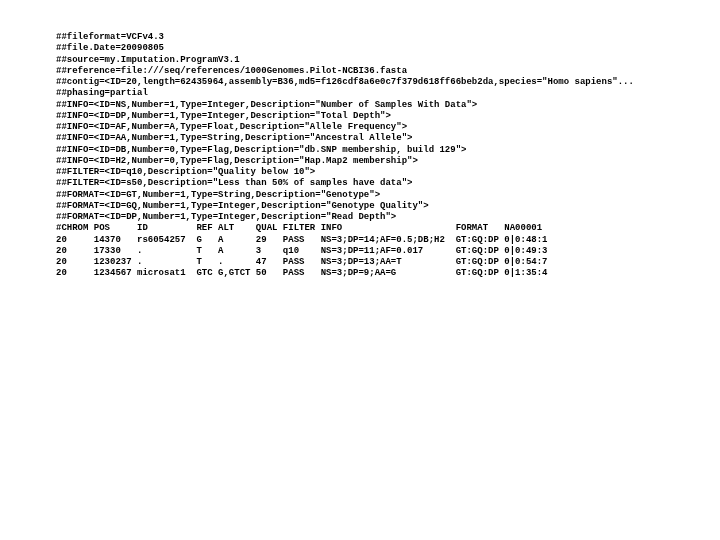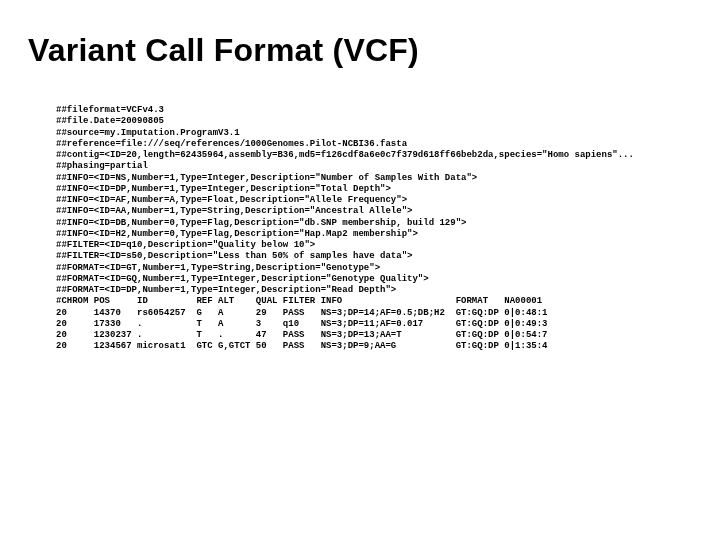--- a/index.html
+++ b/index.html
@@ -5,21 +5,20 @@
   * { margin: 0; padding: 0; box-sizing: border-box; }
   html, body { width: 720px; height: 540px; background: #fff; font-family: Arial, Helvetica, sans-serif; color: #000; }
   .slide { width: 720px; height: 540px; position: relative; padding: 32px 28px 0 28px; }
   .title { font-size: 32px; font-weight: bold; letter-spacing: 0.2px; margin-bottom: 36px; }
   .vcf { font-family: Liberation Mono, monospace; font-size: 9px; line-height: 1.25; white-space: pre; padding-left: 28px; font-weight: bold; }
 </style>
 </head>
 <body>
 
 <div class="slide">
-  <h1 class="title">Variant Call Format (VCF)</h1>
   <pre class="vcf" id="vcf-block">##fileformat=VCFv4.3
 ##file.Date=20090805
 ##source=my.Imputation.ProgramV3.1
 ##reference=file:///seq/references/1000Genomes.Pilot-NCBI36.fasta
 ##contig=&lt;ID=20,length=62435964,assembly=B36,md5=f126cdf8a6e0c7f379d618ff66beb2da,species="Homo sapiens"...
 ##phasing=partial
 ##INFO=&lt;ID=NS,Number=1,Type=Integer,Description="Number of Samples With Data"&gt;
 ##INFO=&lt;ID=DP,Number=1,Type=Integer,Description="Total Depth"&gt;
 ##INFO=&lt;ID=AF,Number=A,Type=Float,Description="Allele Frequency"&gt;
 ##INFO=&lt;ID=AA,Number=1,Type=String,Description="Ancestral Allele"&gt;

